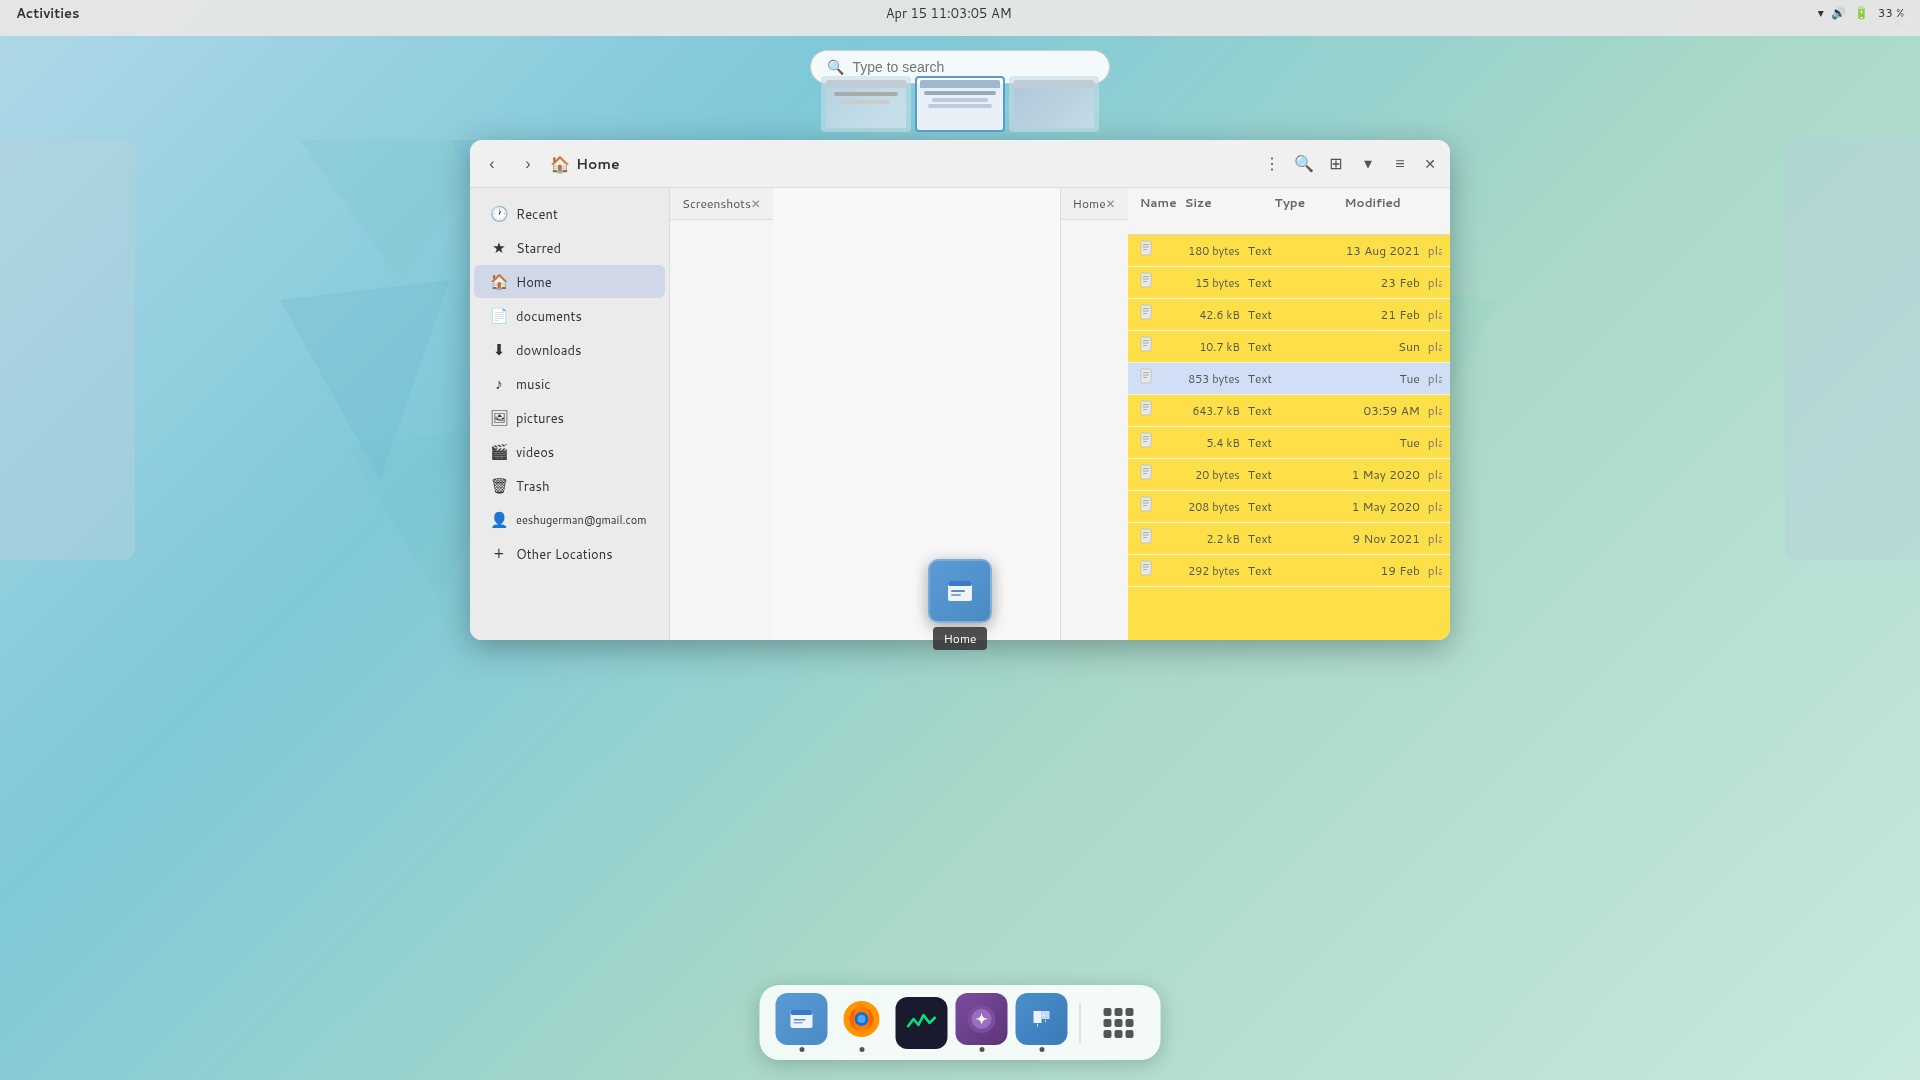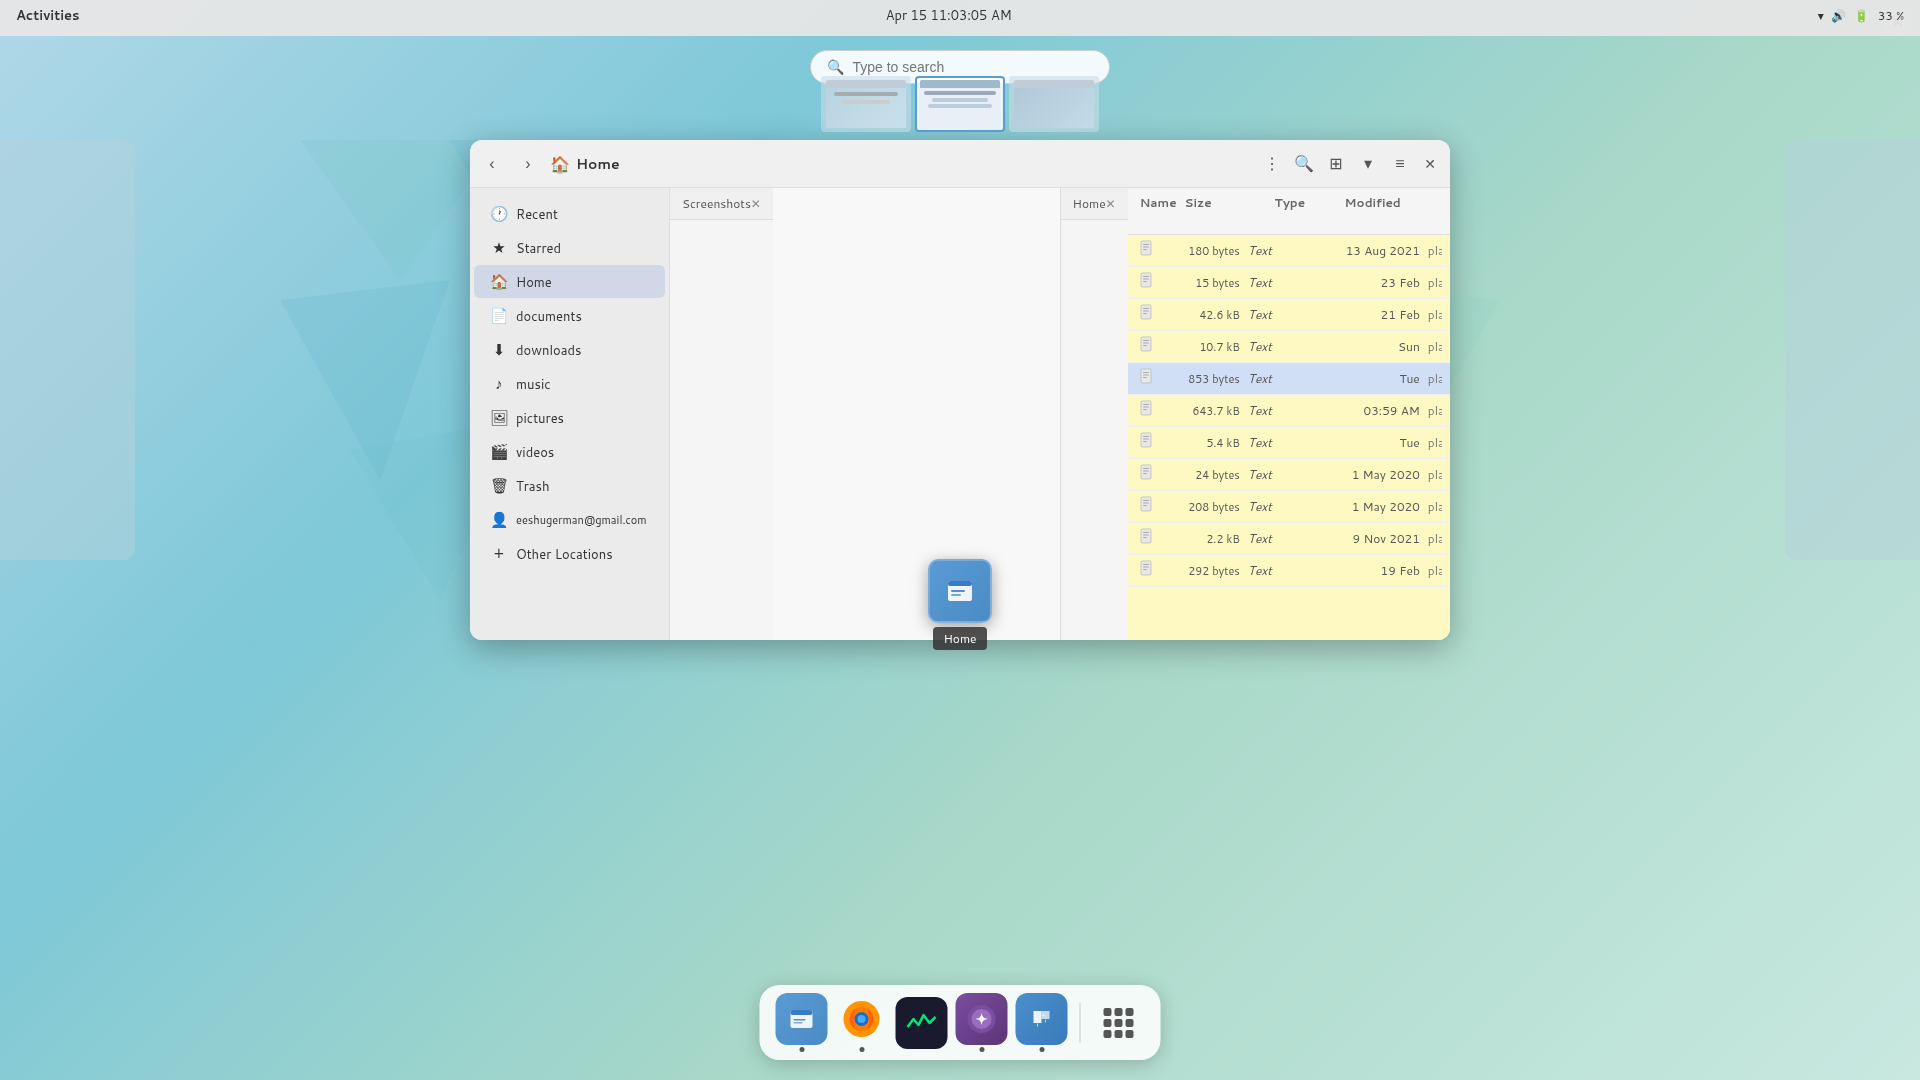--- a/index.html
+++ b/index.html
@@ -20,23 +20,23 @@
       background: linear-gradient(135deg, #b0d8e8 0%, #7ec8d8 30%, #a8d8c8 60%, #c8e8e0 100%);
     }
 
     
     .topbar {
       position: absolute;
       top: 0; left: 0; right: 0;
       height: 36px;
       background: rgba(230,230,230,0.95);
       display: flex;
-      align-items: flex-end;
+      align-items: flex-start;
       justify-content: space-between;
-      padding: 12px 16px;
+      padding: 4px 16px;
       z-index: 100;
       gap: 12px;
     }
     .topbar-left {
       font-size: 13px;
       font-weight: 600;
       color: #333;
     }
     .topbar-center {
       font-size: 13px;
@@ -296,21 +296,21 @@
       color: #888;
       font-size: 12px;
       background: none;
       border: none;
     }
 
     
     .fm-list-area {
       flex: 1;
       overflow-y: auto;
-      background: #fef9c3;
+      background: #fde047;
     }
 
     .fm-list-header {
       display: grid;
       grid-template-columns: 1fr 90px 70px 110px 1fr;
       background: #f5f5f5;
       border-bottom: 1px solid #ddd;
       padding: 4px 8px;
       font-size: 12px;
       color: #666;
@@ -339,21 +339,21 @@
       display: flex;
       align-items: center;
       gap: 6px;
       overflow: hidden;
       white-space: nowrap;
     }
     .fm-file-cell.right { text-align: right; justify-content: flex-end; }
     .file-icon { font-size: 14px; flex-shrink: 0; color: #777; }
     .file-name { color: #222; font-size: 13px; overflow: hidden; text-overflow: ellipsis; }
     .file-size { color: #555; font-size: 11px; }
-    .file-type { color: #555; font-size: 12px; font-style: italic; }
+    .file-type { color: #555; font-size: 12px; }
     .file-modified { color: #555; font-size: 12px; text-align: right; }
     .file-detail-type { color: #777; font-size: 12px; }
 
     
     .dock {
       position: absolute;
       bottom: 20px;
       left: 50%;
       transform: translateX(-50%);
       background: rgba(255,255,255,0.85);
@@ -782,21 +782,21 @@
         <svg width="14" height="16" viewBox="0 0 14 16">
           <rect x="1" y="1" width="10" height="14" rx="1" fill="#e8e8e8" stroke="#bbb" stroke-width="0.8"></rect>
           <rect x="3" y="4" width="6" height="1" rx="0.5" fill="#aaa"></rect>
           <rect x="3" y="6.5" width="6" height="1" rx="0.5" fill="#aaa"></rect>
           <rect x="3" y="9" width="4" height="1" rx="0.5" fill="#aaa"></rect>
         </svg>
       </span>
       <span class="file-name">.aspell.en.prepl</span>
     </div>
     <div class="fm-file-cell right">
-      <span class="file-size">24 bytes</span>
+      <span class="file-size">20 bytes</span>
     </div>
     <div class="fm-file-cell">
       <span class="file-type">Text</span>
     </div>
     <div class="fm-file-cell right">
       <span class="file-modified">1 May 2020</span>
     </div>
     <div class="fm-file-cell">
       <span class="file-detail-type">plain text document</span>
     </div>

